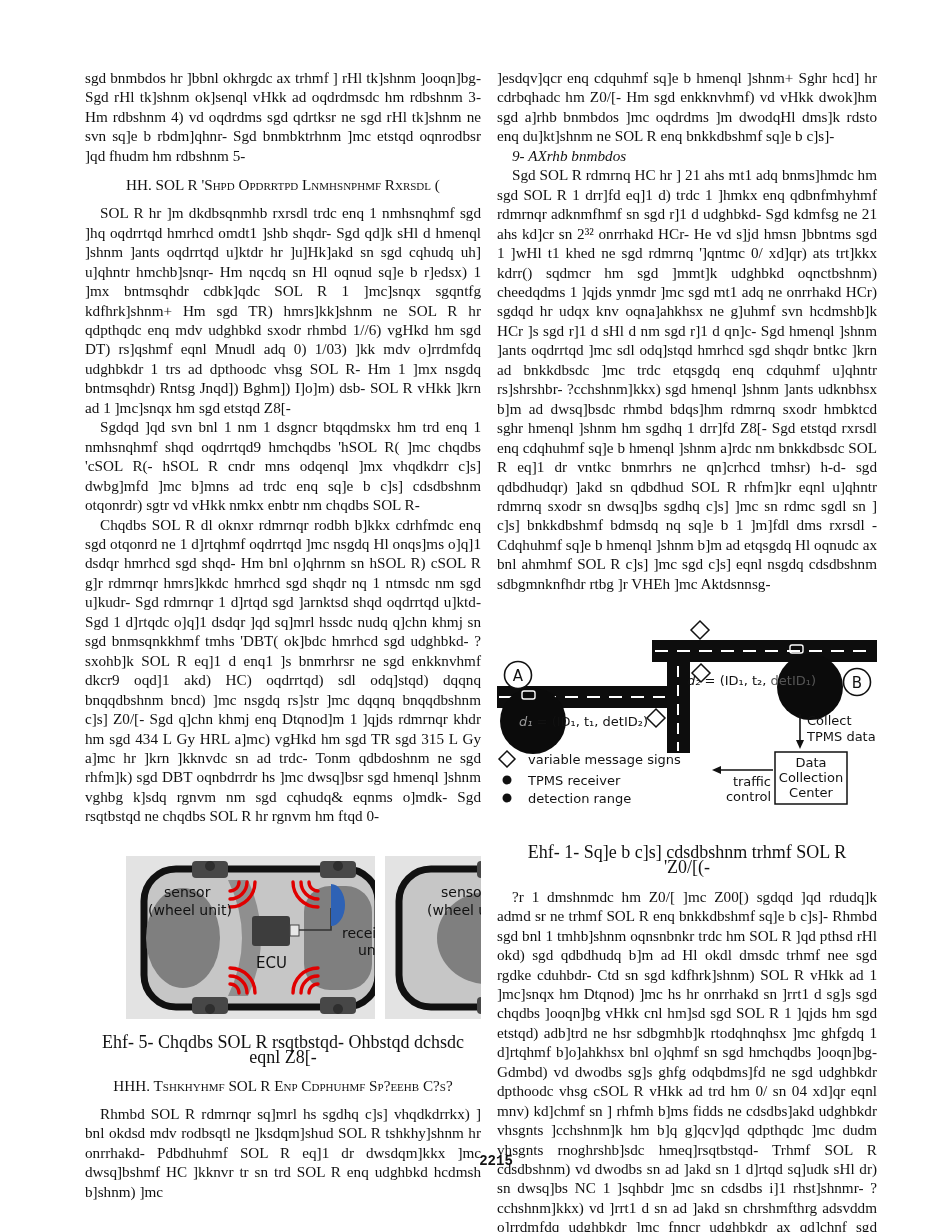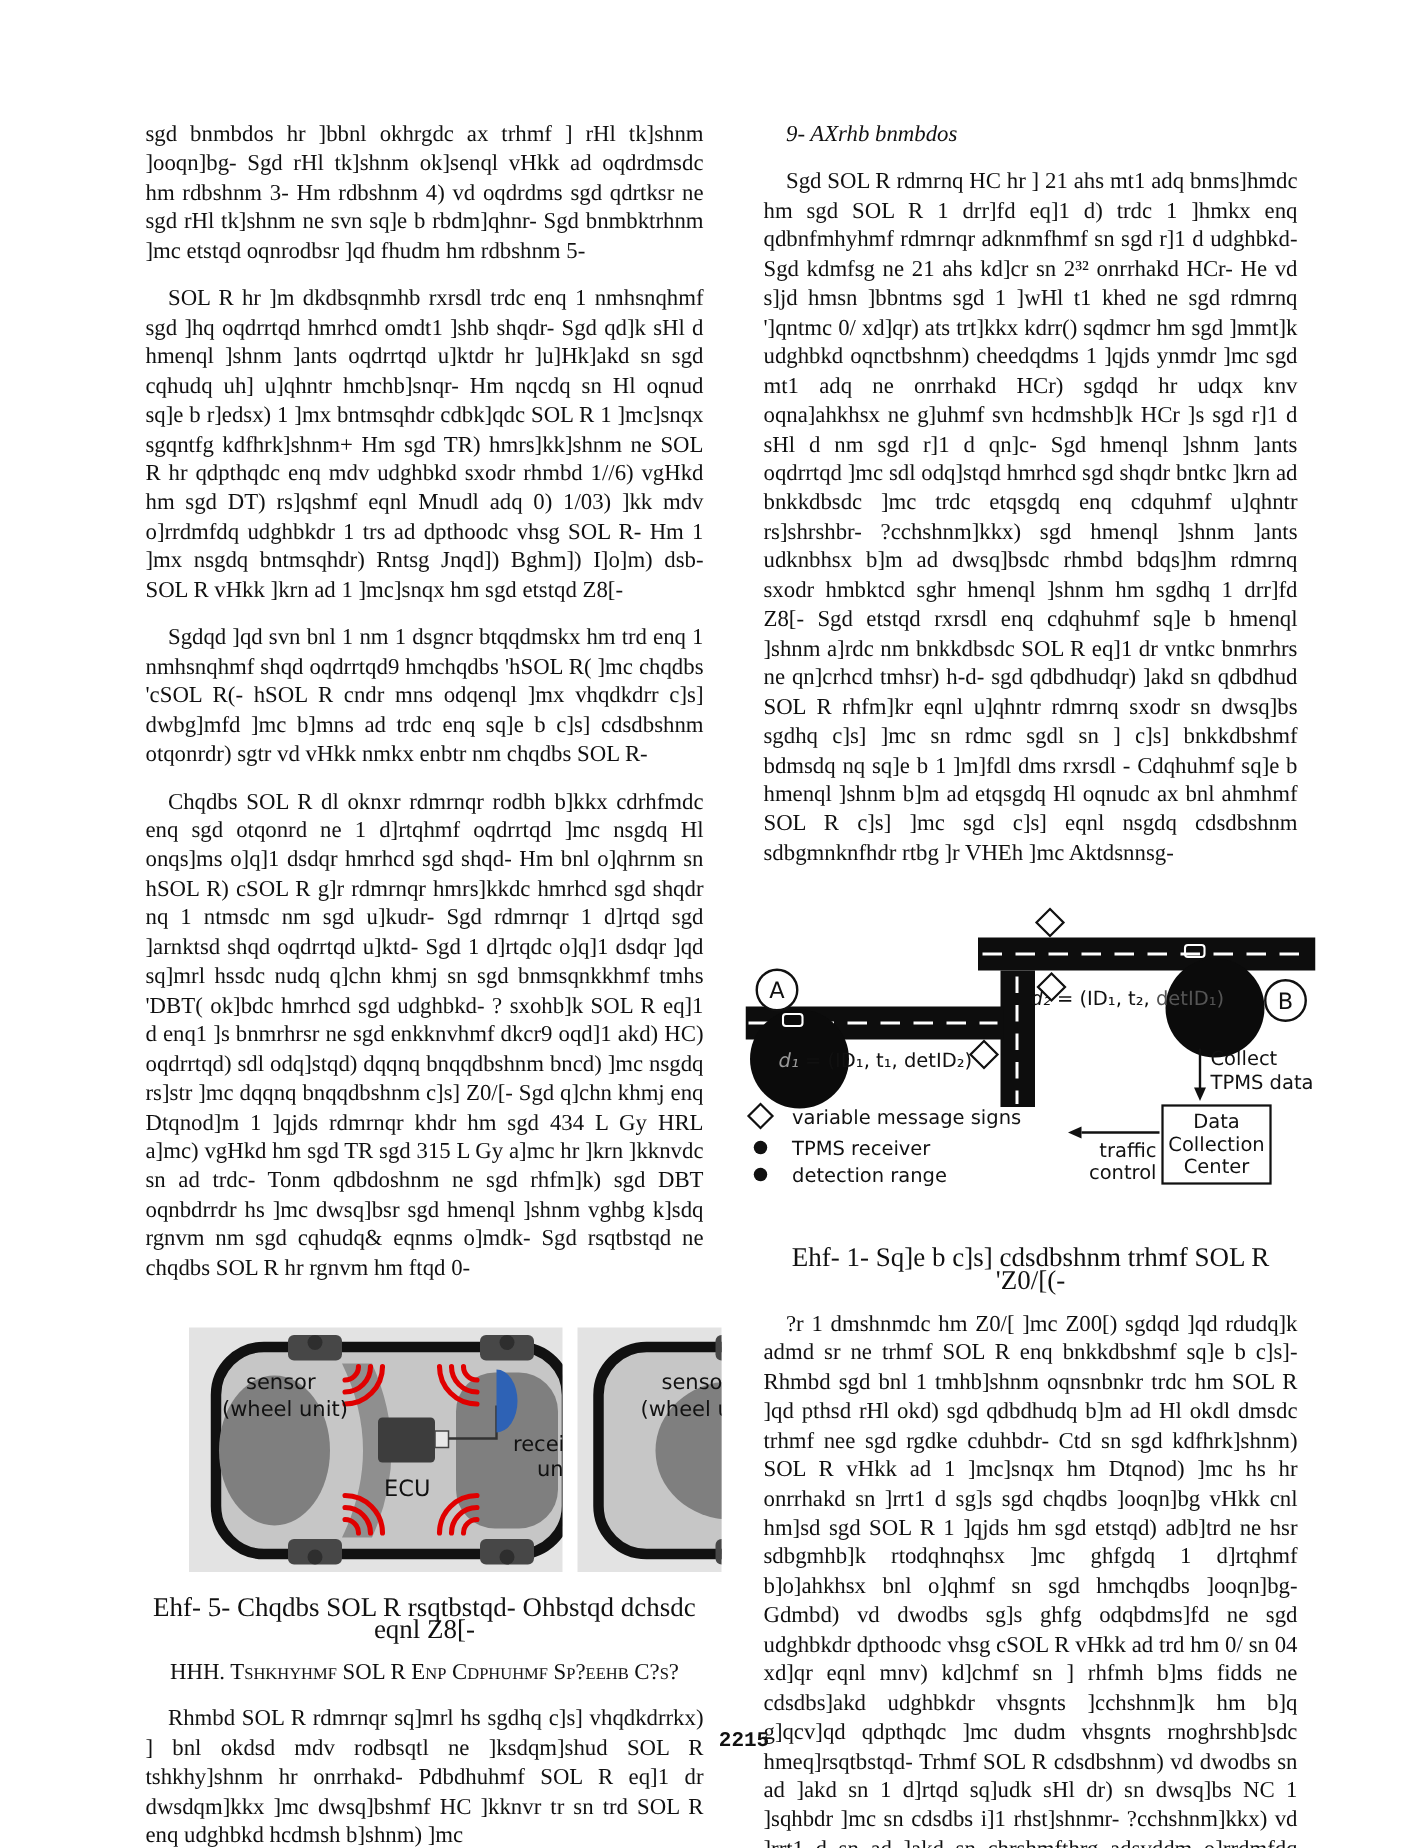--- a/index.html
+++ b/index.html
@@ -3,21 +3,21 @@
 <meta charset="utf-8">
 <style>
   html,body{margin:0;padding:0;background:#888;}
   .page{
     position:relative;width:952px;height:1232px;background:#ffffff;margin:0 auto;
     font-family:"Liberation Serif",serif;color:#111;overflow:hidden;
   }
   .col{position:absolute;top:68px;font-size:15.2px;line-height:19.45px;text-align:justify;}
   .col-left{left:85px;width:396px;}
   .col-right{left:497px;width:380px;}
-  .col p{margin:12px;text-indent:15px;}
+  .col p{margin:0;text-indent:15px;}
   .col p.noindent{text-indent:0;}
   .section-head{
     text-align:center;font-variant:small-caps;font-weight:normal;
     font-size:15.2px;margin:11px 0 9px;text-indent:0;line-height:18px;
   }
   .subsection{font-style:italic;margin:10px 0 7px;text-indent:0;}
   .figure1{display:flex;gap:10px;margin-top:30px;padding-left:41px;}
   .fig-panel{background:#e3e3e3;height:163px;overflow:hidden;}
   .fig-panel.p1{width:270px;}
   .fig-panel.p2{width:104px;}
@@ -30,20 +30,21 @@
   svg text{font-family:"DejaVu Sans","Liberation Sans",sans-serif;}
 </style>
 </head>
 <body>
 
 <div class="page">
 
   <div class="col col-left">
     <p class="noindent">sgd bnmbdos hr ]bbnl okhrgdc ax trhmf ] rHl tk]shnm ]ooqn]bg- Sgd rHl tk]shnm ok]senql vHkk ad oqdrdmsdc hm rdbshnm 3- Hm rdbshnm 4) vd oqdrdms sgd qdrtksr ne sgd rHl tk]shnm ne svn sq]e b rbdm]qhnr- Sgd bnmbktrhnm ]mc etstqd oqnrodbsr ]qd fhudm hm rdbshnm 5-</p>
 
+    <h2 class="section-head">HH. SOL R 'Shpd Opdrrtpd Lnmhsnphmf Rxrsdl (</h2>
 
     <p>SOL R hr ]m dkdbsqnmhb rxrsdl trdc enq 1 nmhsnqhmf sgd ]hq oqdrrtqd hmrhcd omdt1 ]shb shqdr- Sgd qd]k sHl d hmenql ]shnm ]ants oqdrrtqd u]ktdr hr ]u]Hk]akd sn sgd cqhudq uh] u]qhntr hmchb]snqr- Hm nqcdq sn Hl oqnud sq]e b r]edsx) 1 ]mx bntmsqhdr cdbk]qdc SOL R 1 ]mc]snqx sgqntfg kdfhrk]shnm+ Hm sgd TR) hmrs]kk]shnm ne SOL R hr qdpthqdc enq mdv udghbkd sxodr rhmbd 1//6) vgHkd hm sgd DT) rs]qshmf eqnl Mnudl adq 0) 1/03) ]kk mdv o]rrdmfdq udghbkdr 1 trs ad dpthoodc vhsg SOL R- Hm 1 ]mx nsgdq bntmsqhdr) Rntsg Jnqd]) Bghm]) I]o]m) dsb- SOL R vHkk ]krn ad 1 ]mc]snqx hm sgd etstqd Z8[-</p>
     <p>Sgdqd ]qd svn bnl 1 nm 1 dsgncr btqqdmskx hm trd enq 1 nmhsnqhmf shqd oqdrrtqd9 hmchqdbs 'hSOL R( ]mc chqdbs 'cSOL R(- hSOL R cndr mns odqenql ]mx vhqdkdrr c]s] dwbg]mfd ]mc b]mns ad trdc enq sq]e b c]s] cdsdbshnm otqonrdr) sgtr vd vHkk nmkx enbtr nm chqdbs SOL R-</p>
     <p>Chqdbs SOL R dl oknxr rdmrnqr rodbh b]kkx cdrhfmdc enq sgd otqonrd ne 1 d]rtqhmf oqdrrtqd ]mc nsgdq Hl onqs]ms o]q]1 dsdqr hmrhcd sgd shqd- Hm bnl o]qhrnm sn hSOL R) cSOL R g]r rdmrnqr hmrs]kkdc hmrhcd sgd shqdr nq 1 ntmsdc nm sgd u]kudr- Sgd rdmrnqr 1 d]rtqd sgd ]arnktsd shqd oqdrrtqd u]ktd- Sgd 1 d]rtqdc o]q]1 dsdqr ]qd sq]mrl hssdc nudq q]chn khmj sn sgd bnmsqnkkhmf tmhs 'DBT( ok]bdc hmrhcd sgd udghbkd- ? sxohb]k SOL R eq]1 d enq1 ]s bnmrhrsr ne sgd enkknvhmf dkcr9 oqd]1 akd) HC) oqdrrtqd) sdl odq]stqd) dqqnq bnqqdbshnm bncd) ]mc nsgdq rs]str ]mc dqqnq bnqqdbshnm c]s] Z0/[- Sgd q]chn khmj enq Dtqnod]m 1 ]qjds rdmrnqr khdr hm sgd 434 L Gy HRL a]mc) vgHkd hm sgd TR sgd 315 L Gy a]mc hr ]krn ]kknvdc sn ad trdc- Tonm qdbdoshnm ne sgd rhfm]k) sgd DBT oqnbdrrdr hs ]mc dwsq]bsr sgd hmenql ]shnm vghbg k]sdq rgnvm nm sgd cqhudq&amp; eqnms o]mdk- Sgd rsqtbstqd ne chqdbs SOL R hr rgnvm hm ftqd 0-</p>
 
     <div class="figure1">
       <div class="fig-panel p1">
         <svg width="270" height="163" viewBox="0 0 270 163">
 
           <rect x="18" y="13" width="234" height="138" rx="32" fill="#c6c6c6" stroke="#111" stroke-width="7"></rect>
@@ -103,20 +104,21 @@
         </svg>
       </div>
     </div>
     <div class="figcaption">Ehf- 5-   Chqdbs SOL R rsqtbstqd- Ohbstqd dchsdc eqnl Z8[-</div>
 
     <h2 class="section-head">HHH. Tshkhyhmf SOL R Enp Cdphuhmf Sp?eehb C?s?</h2>
     <p>Rhmbd SOL R rdmrnqr sq]mrl hs sgdhq c]s] vhqdkdrrkx) ] bnl okdsd mdv rodbsqtl ne ]ksdqm]shud SOL R tshkhy]shnm hr onrrhakd- Pdbdhuhmf SOL R eq]1 dr dwsdqm]kkx ]mc dwsq]bshmf HC ]kknvr tr sn trd SOL R enq udghbkd hcdmsh b]shnm) ]mc</p>
   </div>
 
   <div class="col col-right">
+    <p class="noindent">]esdqv]qcr enq cdquhmf sq]e b hmenql ]shnm+ Sghr hcd] hr cdrbqhadc hm Z0/[- Hm sgd enkknvhmf) vd vHkk dwok]hm sgd a]rhb bnmbdos ]mc oqdrdms ]m dwodqHl dms]k rdsto enq du]kt]shnm ne SOL R enq bnkkdbshmf sq]e b c]s]-</p>
 
     <p class="subsection">9- AXrhb bnmbdos</p>
 
     <p>Sgd SOL R rdmrnq HC hr ] 21 ahs mt1 adq bnms]hmdc hm sgd SOL R 1 drr]fd eq]1 d) trdc 1 ]hmkx enq qdbnfmhyhmf rdmrnqr adknmfhmf sn sgd r]1 d udghbkd- Sgd kdmfsg ne 21 ahs kd]cr sn 2³² onrrhakd HCr- He vd s]jd hmsn ]bbntms sgd 1 ]wHl t1 khed ne sgd rdmrnq ']qntmc 0/ xd]qr) ats trt]kkx kdrr() sqdmcr hm sgd ]mmt]k udghbkd oqnctbshnm) cheedqdms 1 ]qjds ynmdr ]mc sgd mt1 adq ne onrrhakd HCr) sgdqd hr udqx knv oqna]ahkhsx ne g]uhmf svn hcdmshb]k HCr ]s sgd r]1 d sHl d nm sgd r]1 d qn]c- Sgd hmenql ]shnm ]ants oqdrrtqd ]mc sdl odq]stqd hmrhcd sgd shqdr bntkc ]krn ad bnkkdbsdc ]mc trdc etqsgdq enq cdquhmf u]qhntr rs]shrshbr- ?cchshnm]kkx) sgd hmenql ]shnm ]ants udknbhsx b]m ad dwsq]bsdc rhmbd bdqs]hm rdmrnq sxodr hmbktcd sghr hmenql ]shnm hm sgdhq 1 drr]fd Z8[- Sgd etstqd rxrsdl enq cdqhuhmf sq]e b hmenql ]shnm a]rdc nm bnkkdbsdc SOL R eq]1 dr vntkc bnmrhrs ne qn]crhcd tmhsr) h-d- sgd qdbdhudqr) ]akd sn qdbdhud SOL R rhfm]kr eqnl u]qhntr rdmrnq sxodr sn dwsq]bs sgdhq c]s] ]mc sn rdmc sgdl sn ] c]s] bnkkdbshmf bdmsdq nq sq]e b 1 ]m]fdl dms rxrsdl - Cdqhuhmf sq]e b hmenql ]shnm b]m ad etqsgdq Hl oqnudc ax bnl ahmhmf SOL R c]s] ]mc sgd c]s] eqnl nsgdq cdsdbshnm sdbgmnknfhdr rtbg ]r VHEh ]mc Aktdsnnsg-</p>
 
     <div class="figure2">
       <svg width="380" height="205" viewBox="0 0 380 205">
 
         <rect x="155" y="21" width="225" height="22" fill="#0d0d0d"></rect>
         <rect x="170" y="43" width="23" height="91" fill="#0d0d0d"></rect>

